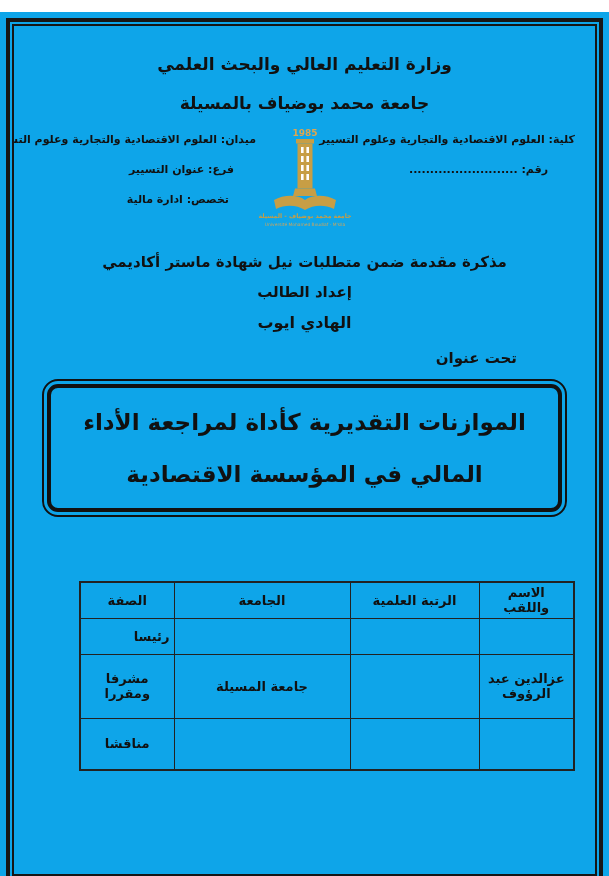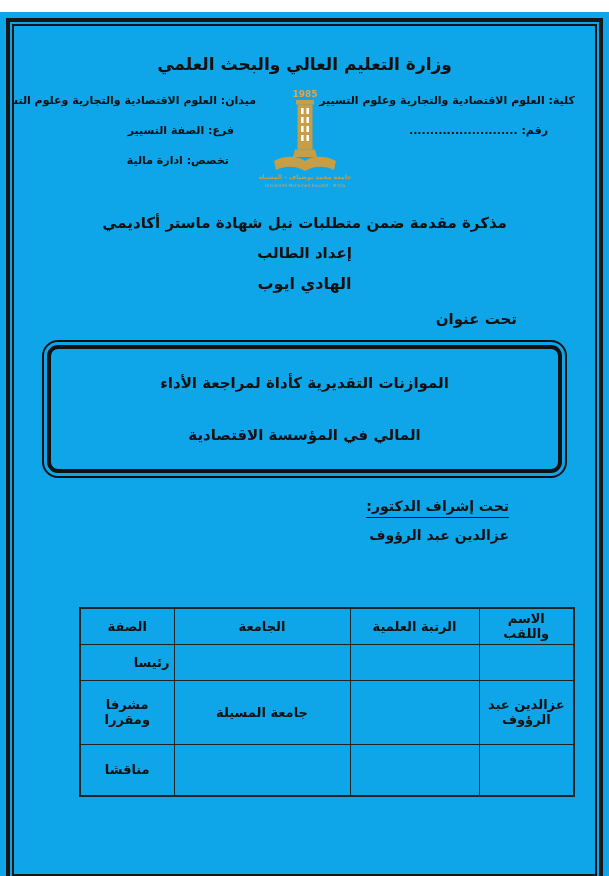--- a/index.html
+++ b/index.html
@@ -39,21 +39,21 @@
   .under-title{
     margin-top:17px; width:fit-content; margin-right:58px;
     font-size:15px; font-weight:700;
   }
 
   .title-box{
     margin:12px 8px 0; border:2px solid #111; border-radius:16px; padding:3px;
   }
   .title-box-inner{
     border:4.5px solid #111; border-radius:11px; padding:8px 6px;
-    text-align:center; font-weight:700; font-size:15px; line-height:52px;
+    text-align:center; font-weight:700; font-size:23px; line-height:52px;
     overflow:hidden;
   }
   .title-line{ white-space:nowrap; }
 
   .supervisor{ margin-top:18px; margin-left:auto; margin-right:auto; width:100%; }
   .supervisor-block{ margin-right:66px; width:fit-content; text-align:right; }
   .supervisor-label{
     display:inline-block; font-size:14px; font-weight:700;
     border-bottom:1.6px solid #111; padding-bottom:3px;
   }
@@ -78,20 +78,21 @@
 </head>
 <body>
 
 <div class="page">
   <div class="frame-outer"></div>
   <div class="frame-inner"></div>
 
   <div class="content">
 
     <div class="center-line ministry">وزارة التعليم العالي والبحث العلمي</div>
+    <div class="center-line university">جامعة محمد بوضياف بالمسيلة</div>
 
     <div class="info-row">
       <div class="info-block">
         <div class="line">كلية: العلوم الاقتصادية والتجارية وعلوم التسيير</div>
         <div class="line indent-2">رقم: ..........................</div>
       </div>
 
       <div class="logo-wrap">
         <svg class="logo-svg" width="94" height="104" viewBox="0 0 94 104">
           <text x="47" y="11" font-size="9" font-weight="bold" fill="#DFA64E" text-anchor="middle">1985</text>
@@ -116,44 +117,38 @@
             <path d="M47 75 C39 69, 25 70, 16 75 L18 84 C28 79, 39 80, 47 85 Z"></path>
             <path d="M47 75 C55 69, 69 70, 78 75 L76 84 C66 79, 55 80, 47 85 Z"></path>
           </g>
           <text x="47" y="93" font-size="6.2" font-weight="bold" fill="#C79E45" text-anchor="middle">جامعة محمد بوضياف - المسيلة</text>
           <text x="47" y="100.5" font-size="4.4" fill="#CDA55C" text-anchor="middle">Université Mohamed Boudiaf - M'sila</text>
         </svg>
       </div>
 
       <div class="info-block">
         <div class="line">ميدان: العلوم الاقتصادية والتجارية وعلوم التسيير</div>
-        <div class="line indent-1">فرع: الصفة التسيير</div>
+        <div class="line indent-1">فرع: عنوان التسيير</div>
         <div class="line indent-2">تخصص: ادارة مالية</div>
       </div>
     </div>
 
     <div class="center-line statement">مذكرة مقدمة ضمن متطلبات نيل شهادة ماستر أكاديمي</div>
     <div class="center-line prepared">إعداد الطالب</div>
     <div class="center-line student">الهادي ايوب</div>
 
     <div class="under-title">تحت عنوان</div>
 
     <div class="title-box">
       <div class="title-box-inner">
         <div class="title-line">الموازنات التقديرية كأداة لمراجعة الأداء</div>
         <div class="title-line">المالي في المؤسسة الاقتصادية</div>
       </div>
     </div>
 
-    <div class="supervisor">
-      <div class="supervisor-block">
-        <span class="supervisor-label">تحت إشراف الدكتور:</span>
-        <div class="supervisor-name">عزالدين عبد الرؤوف</div>
-      </div>
-    </div>
 
     <table class="committee">
       <colgroup>
         <col style="width:95px">
           <col style="width:129px">
         <col style="width:176px">
           <col style="width:94px">
       </colgroup>
       <tbody>
         <tr class="h-row">

